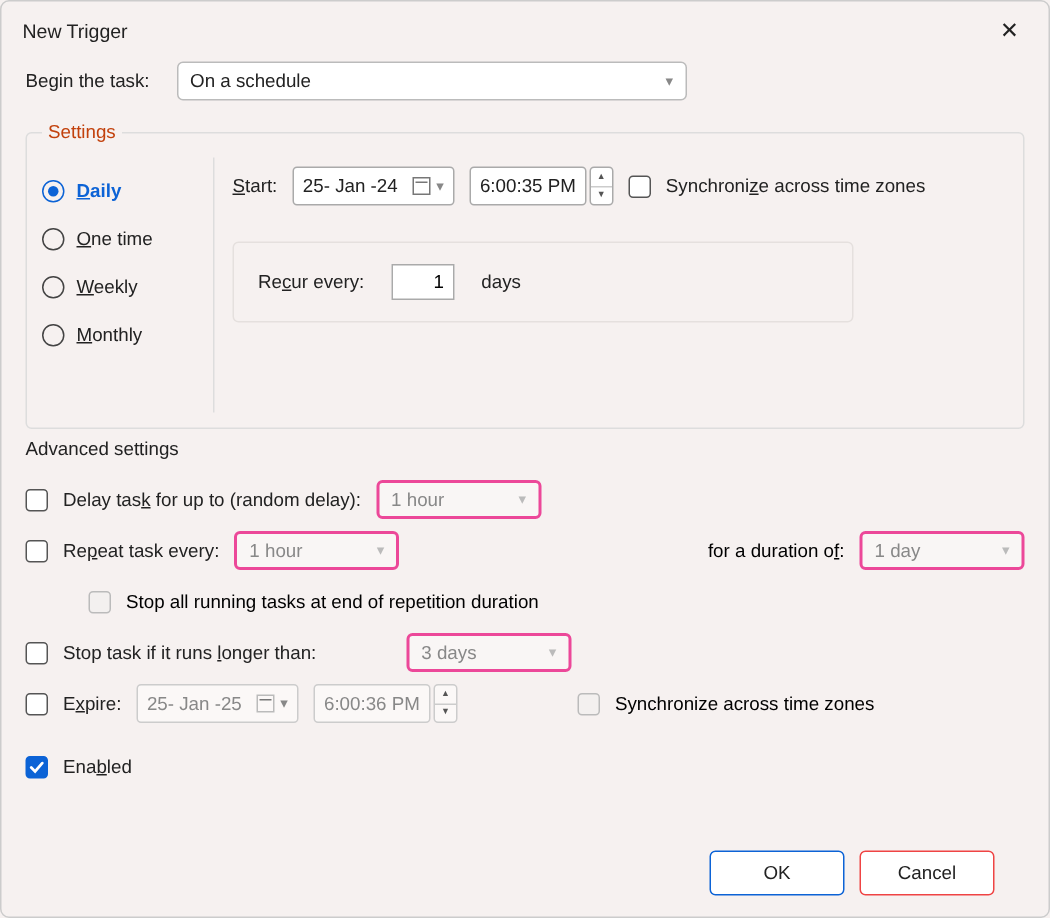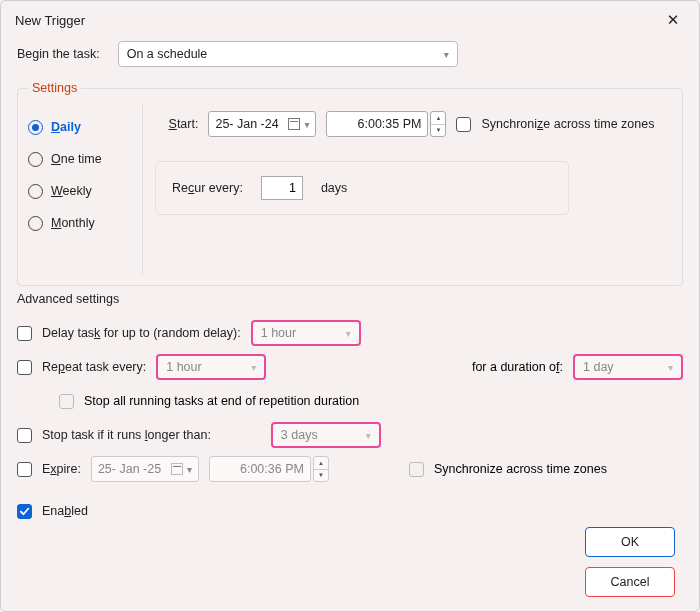--- a/index.html
+++ b/index.html
@@ -16,44 +16,44 @@
 fieldset.settings > legend { padding: 0 4px; color: #c2410c; }
 .settings-inner { display: flex; align-items: flex-start; }
 .radios { width: 110px; padding-top: 6px; }
 .radio-row { display: flex; align-items: center; gap: 8px; height: 32px; cursor: pointer; }
 .radio { width: 15px; height: 15px; border: 1.5px solid #444; border-radius: 50%; display: flex; align-items: center; justify-content: center; }
 .radio.selected { border-color: #0c63d6; }
 .radio.selected::after { content: ""; width: 7px; height: 7px; background: #0c63d6; border-radius: 50%; }
 .underlinefirst::first-letter { text-decoration: underline; }
 .divider { width: 1px; background: #ddd; margin: 0 12px 0 4px; align-self: stretch; min-height: 170px; }
 .right-panel { padding-top: 6px; flex: 1; }
-.startline { display: flex; align-items: center; gap: 10px; justify-content: center; }
+.startline { display: flex; align-items: center; gap: 10px; }
 .ul { text-decoration: underline; }
 .datebox, .timebox, .spinnerbox { display: inline-flex; align-items: center; border: 1px solid #aaa; background: #fff; border-radius: 3px; height: 26px; padding: 0 6px; gap: 6px; }
 .datebox { width: 108px; justify-content: space-between; }
 .date-icon { width: 12px; height: 12px; border: 1px solid #777; position: relative; }
 .date-icon::before { content: ""; position: absolute; top: 2px; left: 1px; right: 1px; height: 1px; background: #777; }
-.timebox { width: 102px; justify-content: flex-end; }
+.timebox { width: 78px; justify-content: flex-end; }
 .spinner { display: flex; flex-direction: column; border: 1px solid #aaa; border-radius: 3px; height: 26px; width: 16px; margin-left: 2px; background: #fff; }
 .spinner div { flex: 1; display: flex; align-items: center; justify-content: center; font-size: 6px; color: #555; cursor: pointer; }
 .spinner div:first-child { border-bottom: 1px solid #ccc; }
 .checkbox { width: 15px; height: 15px; border: 1.5px solid #555; border-radius: 3px; display: inline-flex; align-items: center; justify-content: center; cursor: pointer; background: #fff; }
 .checkbox.disabled { border-color: #bbb; background: #f3f0ef; }
 .checkbox.checked { background: #0c63d6; border-color: #0c63d6; }
 .checkbox.checked svg { display: block; }
 .checkbox svg { display: none; width: 11px; height: 11px; }
 .recur-panel { margin-top: 24px; border: 1px solid #e5e0de; border-radius: 4px; padding: 14px 16px; width: 414px; background: #f6f1f0; }
 .recur-panel input.num { width: 42px; height: 24px; border: 1px solid #aaa; text-align: right; padding-right: 6px; font-size: 12.5px; }
 .adv-title { margin-top: 6px; margin-bottom: 10px; color: #222; }
 .adv-line { display: flex; align-items: center; gap: 10px; height: 34px; }
 .combo { display: inline-flex; align-items: center; justify-content: space-between; border: 2px solid #ec4899; background: #f9f6f5; color: #888; border-radius: 4px; height: 26px; padding: 0 8px; min-width: 110px; gap: 10px; }
 .combo .chev { color: #bbb; }
 .disabled-text { color: #000000; }
 .expire-line .datebox, .expire-line .timebox, .expire-line .spinner { border-color: #ccc; color: #888; background: #fbf8f7; }
-.footer { position: absolute; bottom: 14px; right: 24px; display: flex; gap: 10px; flex-direction: column; }
+.footer { position: absolute; bottom: 14px; right: 36px; display: flex; gap: 10px; }
 .btn { min-width: 90px; height: 30px; border: 1px solid #ef4444; border-radius: 4px; background: #fff; cursor: pointer; display: flex; align-items: center; justify-content: center; }
 .btn.primary { border: 1.5px solid #0c63d6; }
 .wrap-rel { position: relative; height: 100%; }
 </style>
 </head>
 <body>
 <div class="wrap-rel">
 
 <div class="titlebar">
   <span class="title">New Trigger</span>

